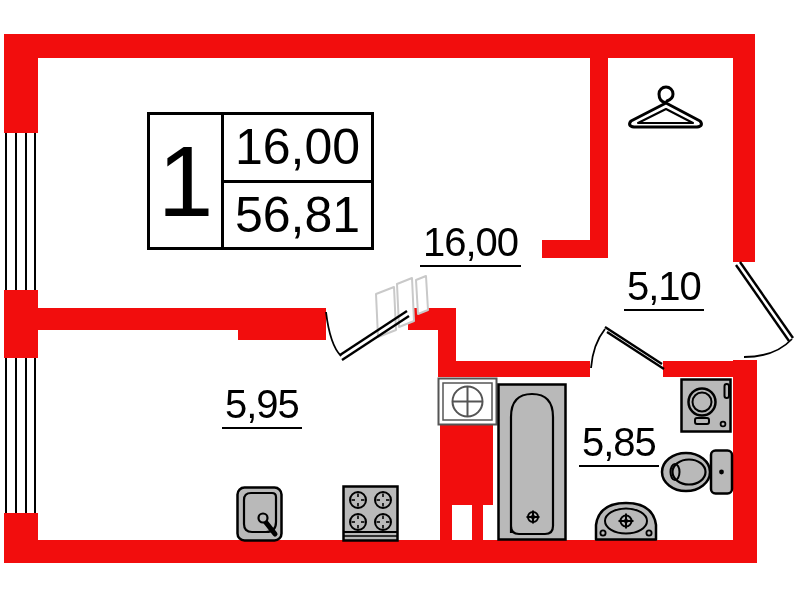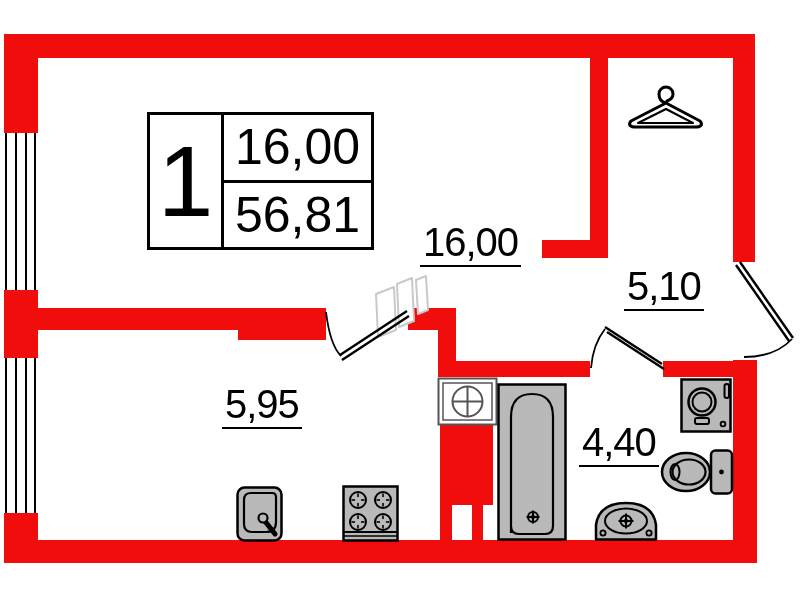--- a/index.html
+++ b/index.html
@@ -188,16 +188,16 @@
   <div class="area-label" style="left:420px;top:222px;">
     <span>16,00</span>
   </div>
   <div class="area-label" style="left:608px;top:266px;margin-left:16px;">
     <span>5,10</span>
   </div>
   <div class="area-label" style="left:222px;top:384px;">
     <span>5,95</span>
   </div>
   <div class="area-label" style="left:579px;top:422px;">
-    <span>4,40</span>
+    <span>5,85</span>
   </div>
 
 </div>
 
 </body></html>

